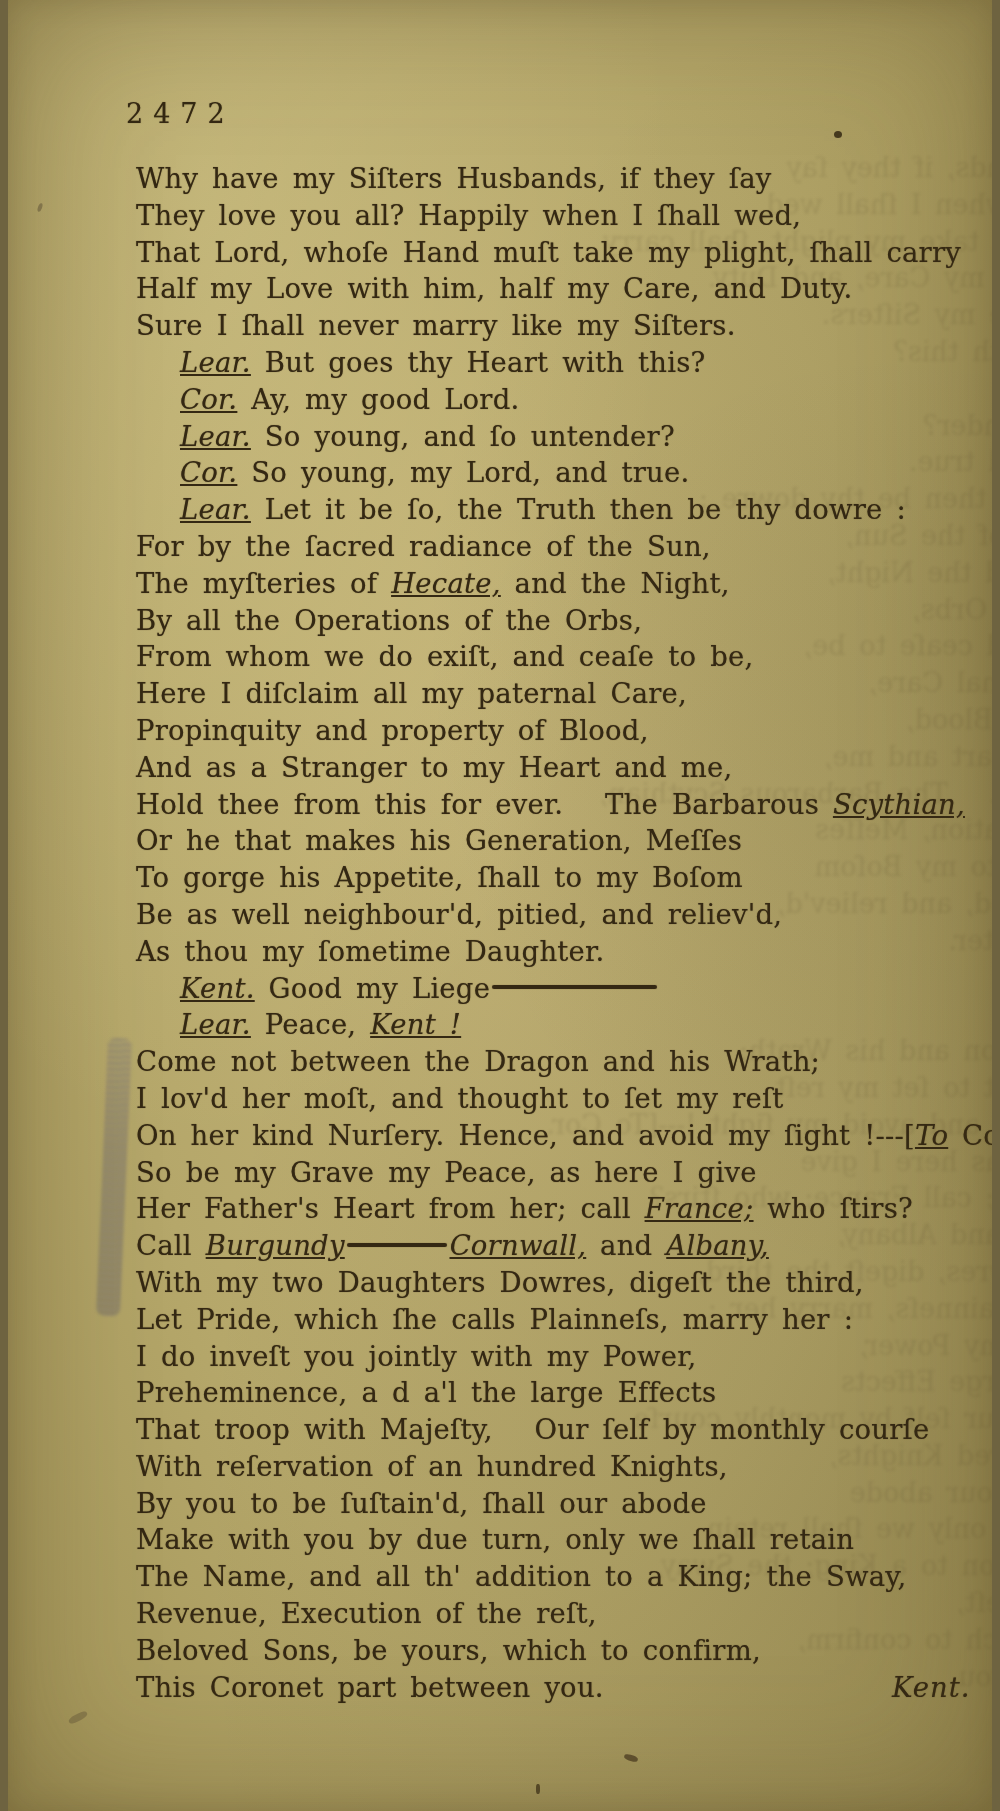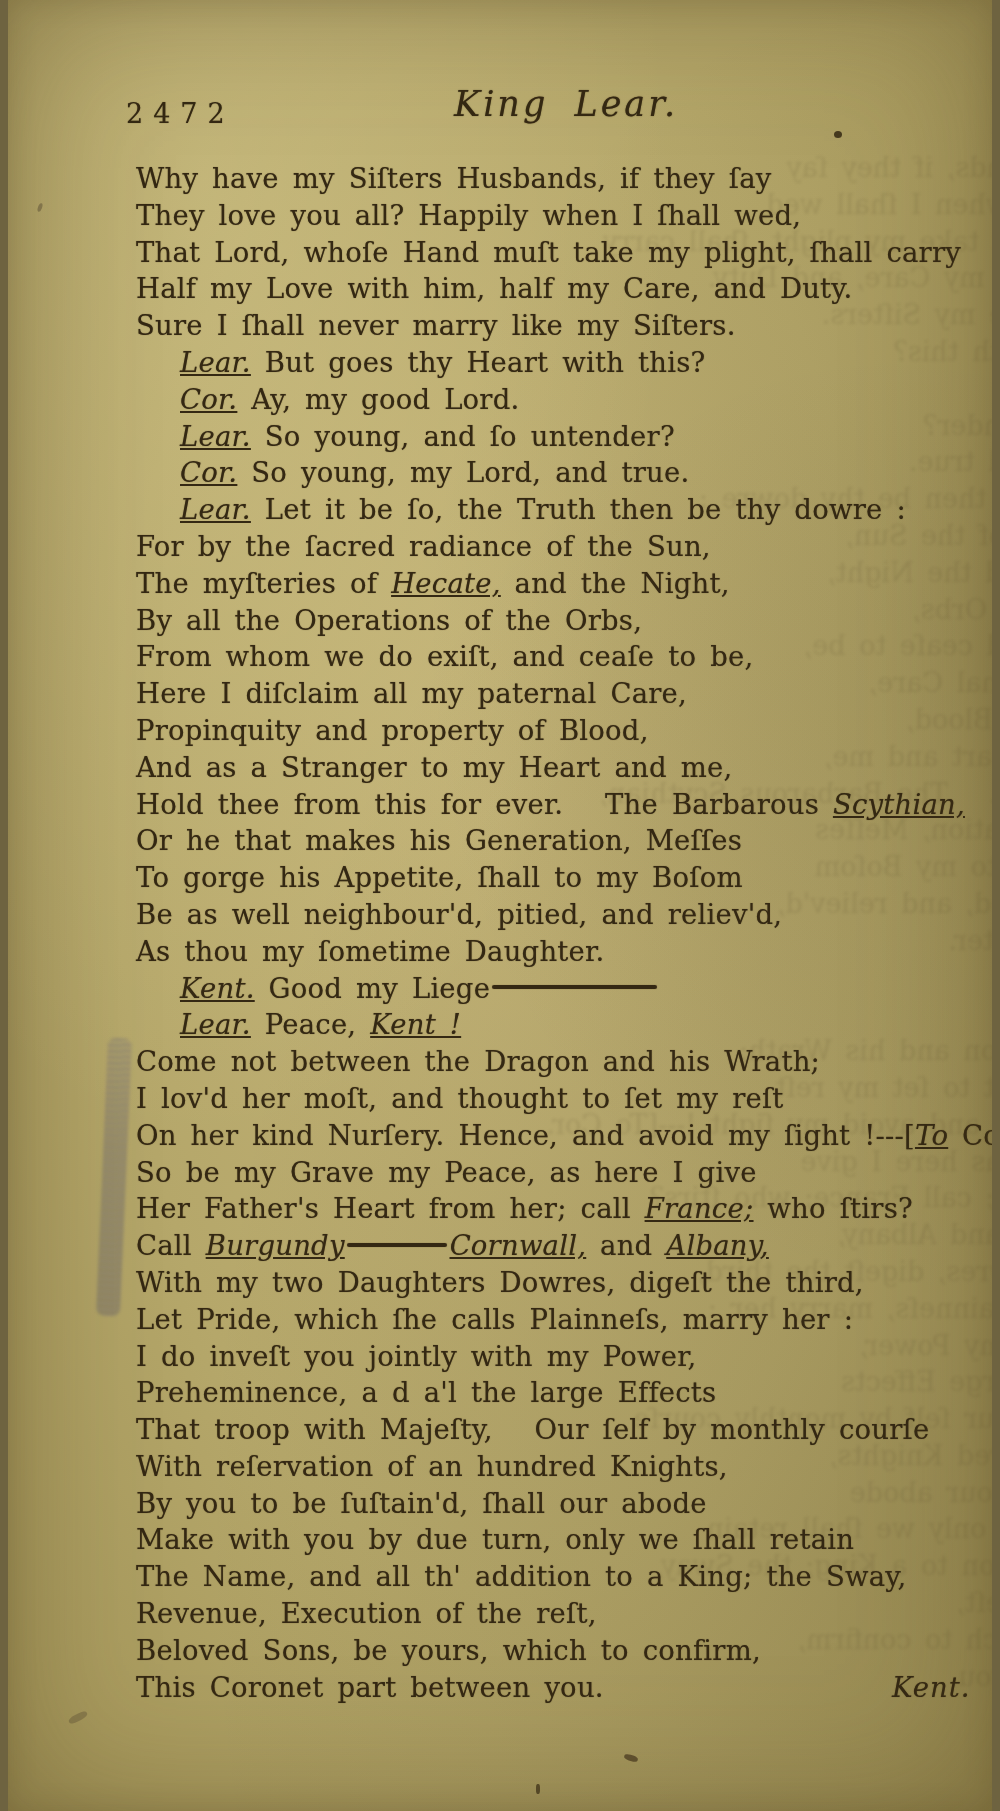--- a/index.html
+++ b/index.html
@@ -86,21 +86,20 @@
   .speck.s5{left:30px;top:203px;width:4px;height:9px;transform:rotate(20deg);opacity:.5;background:#5d5138;}
 </style>
 </head>
 <body>
 
 <div class="page">
 
   <div class="verso" aria-hidden="true"><div>Why have my Siſters Husbands, if they ſay</div><div>They love you all? Happily when I ſhall wed,</div><div>That Lord, whoſe Hand muſt take my plight, ſhall carry</div><div>Half my Love with him, half my Care, and Duty.</div><div>Sure I ſhall never marry like my Siſters.</div><div>Lear. But goes thy Heart with this?</div><div>Cor. Ay, my good Lord.</div><div>Lear. So young, and ſo untender?</div><div>Cor. So young, my Lord, and true.</div><div>Lear. Let it be ſo, the Truth then be thy dowre :</div><div>For by the ſacred radiance of the Sun,</div><div>The myſteries of Hecate, and the Night,</div><div>By all the Operations of the Orbs,</div><div>From whom we do exiſt, and ceaſe to be,</div><div>Here I diſclaim all my paternal Care,</div><div>Propinquity and property of Blood,</div><div>And as a Stranger to my Heart and me,</div><div>Hold thee from this for ever.   The Barbarous Scythian,</div><div>Or he that makes his Generation, Meſſes</div><div>To gorge his Appetite, ſhall to my Boſom</div><div>Be as well neighbour'd, pitied, and reliev'd,</div><div>As thou my ſometime Daughter.</div><div>Kent. Good my Liege——</div><div>Lear. Peace, Kent !</div><div>Come not between the Dragon and his Wrath;</div><div>I lov'd her moſt, and thought to ſet my reſt</div><div>On her kind Nurſery. Hence, and avoid my ſight !---[To Cor.</div><div>So be my Grave my Peace, as here I give</div><div>Her Father's Heart from her; call France; who ſtirs?</div><div>Call Burgundy——Cornwall, and Albany,</div><div>With my two Daughters Dowres, digeſt the third,</div><div>Let Pride, which ſhe calls Plainneſs, marry her :</div><div>I do inveſt you jointly with my Power,</div><div>Preheminence, a d a'l the large Effects</div><div>That troop with Majeſty,   Our ſelf by monthly courſe</div><div>With reſervation of an hundred Knights,</div><div>By you to be ſuſtain'd, ſhall our abode</div><div>Make with you by due turn, only we ſhall retain</div><div>The Name, and all th' addition to a King; the Sway,</div><div>Revenue, Execution of the reſt,</div><div>Beloved Sons, be yours, which to confirm,</div><div>This Coronet part between you.</div></div>
 
   <div class="page-number">2472</div>
-  <div class="running-title">King Lear.</div>
 
   <div class="body-text"><div class="line"><span class="seg">Why have my Siſters Husbands, if they ſay</span></div><div class="line"><span class="seg">They love you all? Happily when I ſhall wed,</span></div><div class="line"><span class="seg">That Lord, whoſe Hand muſt take my plight, ſhall carry</span></div><div class="line"><span class="seg">Half my Love with him, half my Care, and Duty.</span></div><div class="line"><span class="seg">Sure I ſhall never marry like my Siſters.</span></div><div class="line indent"><span class="seg it">Lear.</span><span class="seg"> But goes thy Heart with this?</span></div><div class="line indent"><span class="seg it">Cor.</span><span class="seg"> Ay, my good Lord.</span></div><div class="line indent"><span class="seg it">Lear.</span><span class="seg"> So young, and ſo untender?</span></div><div class="line indent"><span class="seg it">Cor.</span><span class="seg"> So young, my Lord, and true.</span></div><div class="line indent"><span class="seg it">Lear.</span><span class="seg"> Let it be ſo, the Truth then be thy dowre :</span></div><div class="line"><span class="seg">For by the ſacred radiance of the Sun,</span></div><div class="line"><span class="seg">The myſteries of </span><span class="seg it">Hecate,</span><span class="seg"> and the Night,</span></div><div class="line"><span class="seg">By all the Operations of the Orbs,</span></div><div class="line"><span class="seg">From whom we do exiſt, and ceaſe to be,</span></div><div class="line"><span class="seg">Here I diſclaim all my paternal Care,</span></div><div class="line"><span class="seg">Propinquity and property of Blood,</span></div><div class="line"><span class="seg">And as a Stranger to my Heart and me,</span></div><div class="line"><span class="seg">Hold thee from this for ever.   The Barbarous </span><span class="seg it">Scythian,</span></div><div class="line"><span class="seg">Or he that makes his Generation, Meſſes</span></div><div class="line"><span class="seg">To gorge his Appetite, ſhall to my Boſom</span></div><div class="line"><span class="seg">Be as well neighbour'd, pitied, and reliev'd,</span></div><div class="line"><span class="seg">As thou my ſometime Daughter.</span></div><div class="line indent"><span class="seg it">Kent.</span><span class="seg"> Good my Liege</span><span class="dash" style="width: 165px;"></span></div><div class="line indent"><span class="seg it">Lear.</span><span class="seg"> Peace, </span><span class="seg it">Kent !</span></div><div class="line"><span class="seg">Come not between the Dragon and his Wrath;</span></div><div class="line"><span class="seg">I lov'd her moſt, and thought to ſet my reſt</span></div><div class="line"><span class="seg">On her kind Nurſery. Hence, and avoid my ſight !---[</span><span class="seg it">To</span><span class="seg"> Cor.</span></div><div class="line"><span class="seg">So be my Grave my Peace, as here I give</span></div><div class="line"><span class="seg">Her Father's Heart from her; call </span><span class="seg it">France;</span><span class="seg"> who ſtirs?</span></div><div class="line"><span class="seg">Call </span><span class="seg it">Burgundy</span><span class="dash" style="width: 100px;"></span><span class="seg it">Cornwall,</span><span class="seg"> and </span><span class="seg it">Albany,</span></div><div class="line"><span class="seg">With my two Daughters Dowres, digeſt the third,</span></div><div class="line"><span class="seg">Let Pride, which ſhe calls Plainneſs, marry her :</span></div><div class="line"><span class="seg">I do inveſt you jointly with my Power,</span></div><div class="line"><span class="seg">Preheminence, a d a'l the large Effects</span></div><div class="line"><span class="seg">That troop with Majeſty,   Our ſelf by monthly courſe</span></div><div class="line"><span class="seg">With reſervation of an hundred Knights,</span></div><div class="line"><span class="seg">By you to be ſuſtain'd, ſhall our abode</span></div><div class="line"><span class="seg">Make with you by due turn, only we ſhall retain</span></div><div class="line"><span class="seg">The Name, and all th' addition to a King; the Sway,</span></div><div class="line"><span class="seg">Revenue, Execution of the reſt,</span></div><div class="line"><span class="seg">Beloved Sons, be yours, which to confirm,</span></div><div class="line"><span class="seg">This Coronet part between you.</span><span class="catchword">Kent.</span></div></div>
 
   <div class="pencil-mark"></div>
   <div class="speck s1"></div>
   <div class="speck s2"></div>
   <div class="speck s3"></div>
   <div class="speck s4"></div>
   <div class="speck s5"></div>
 

